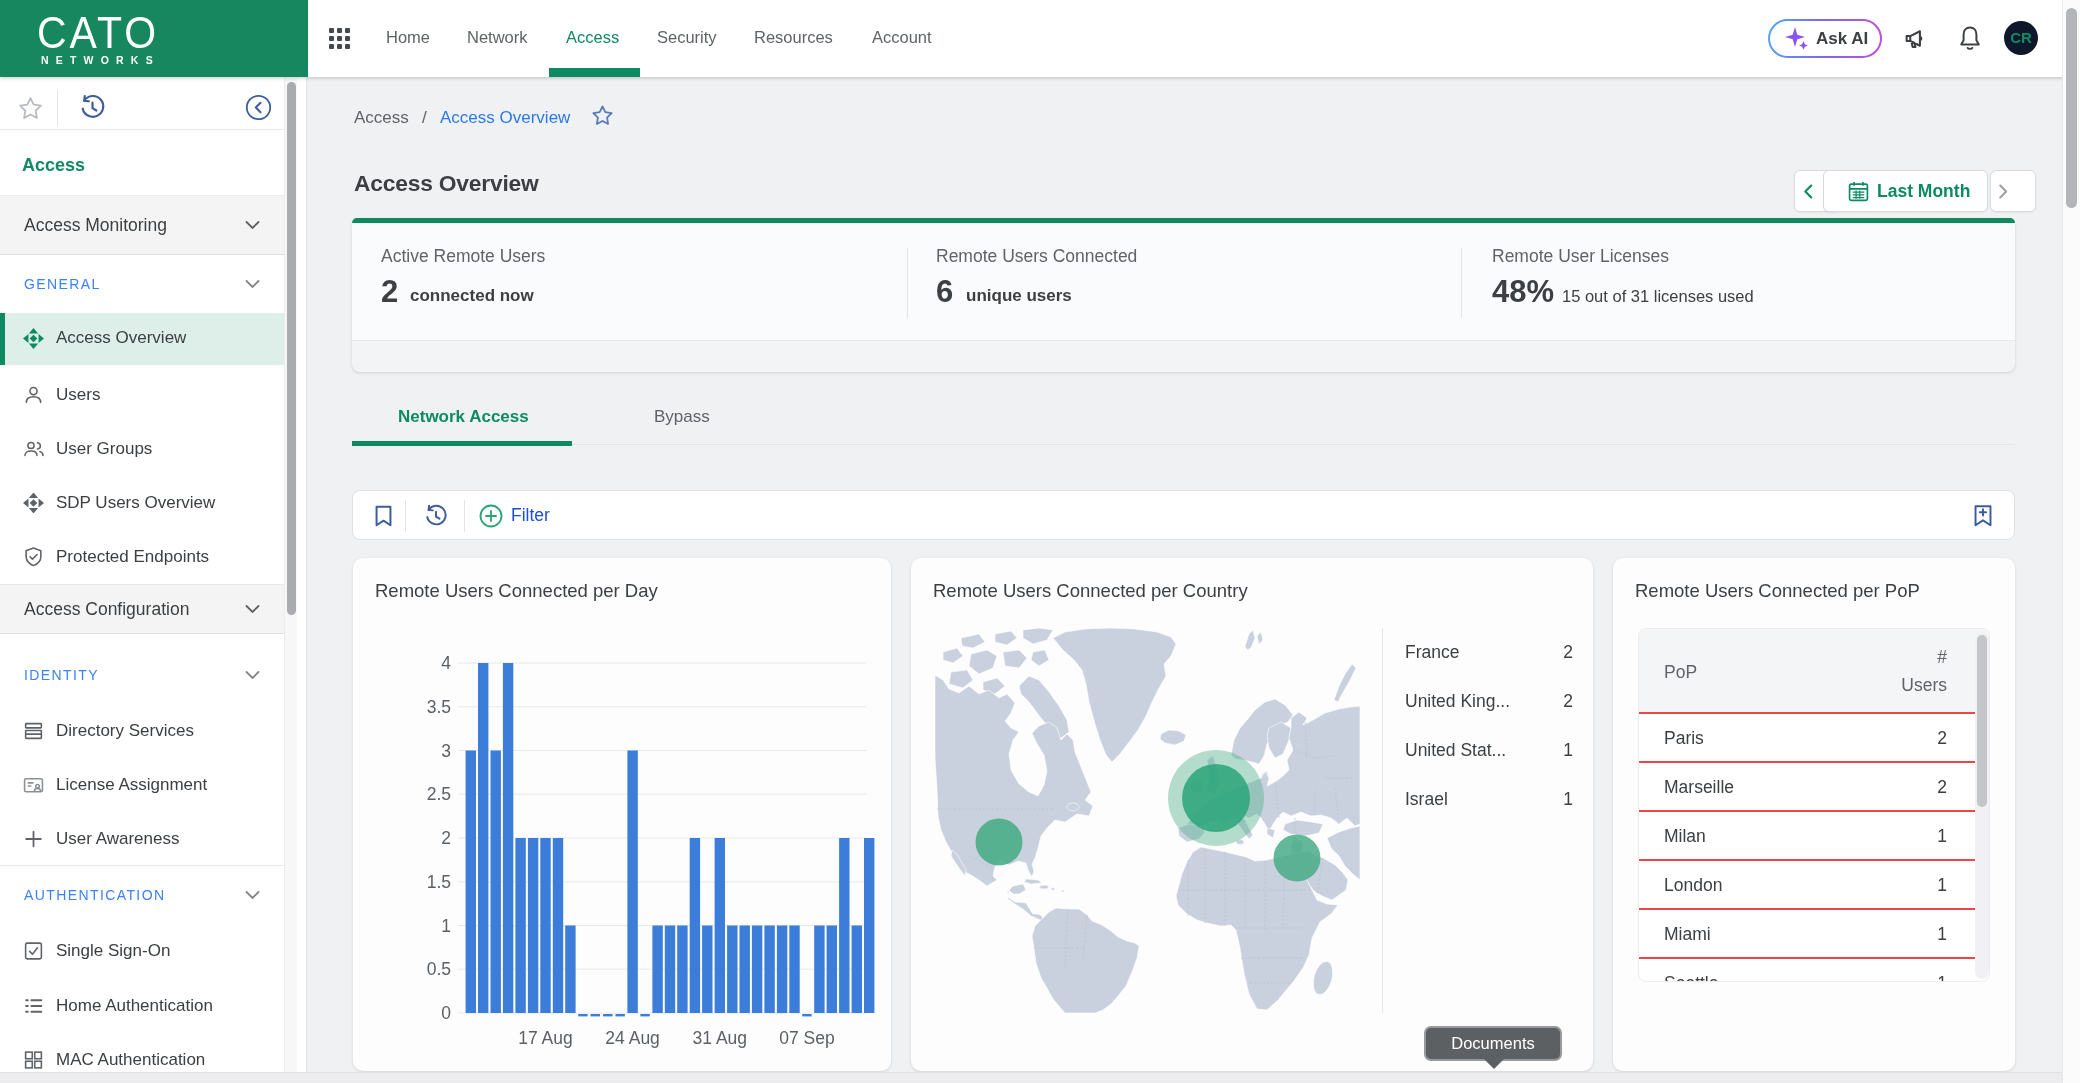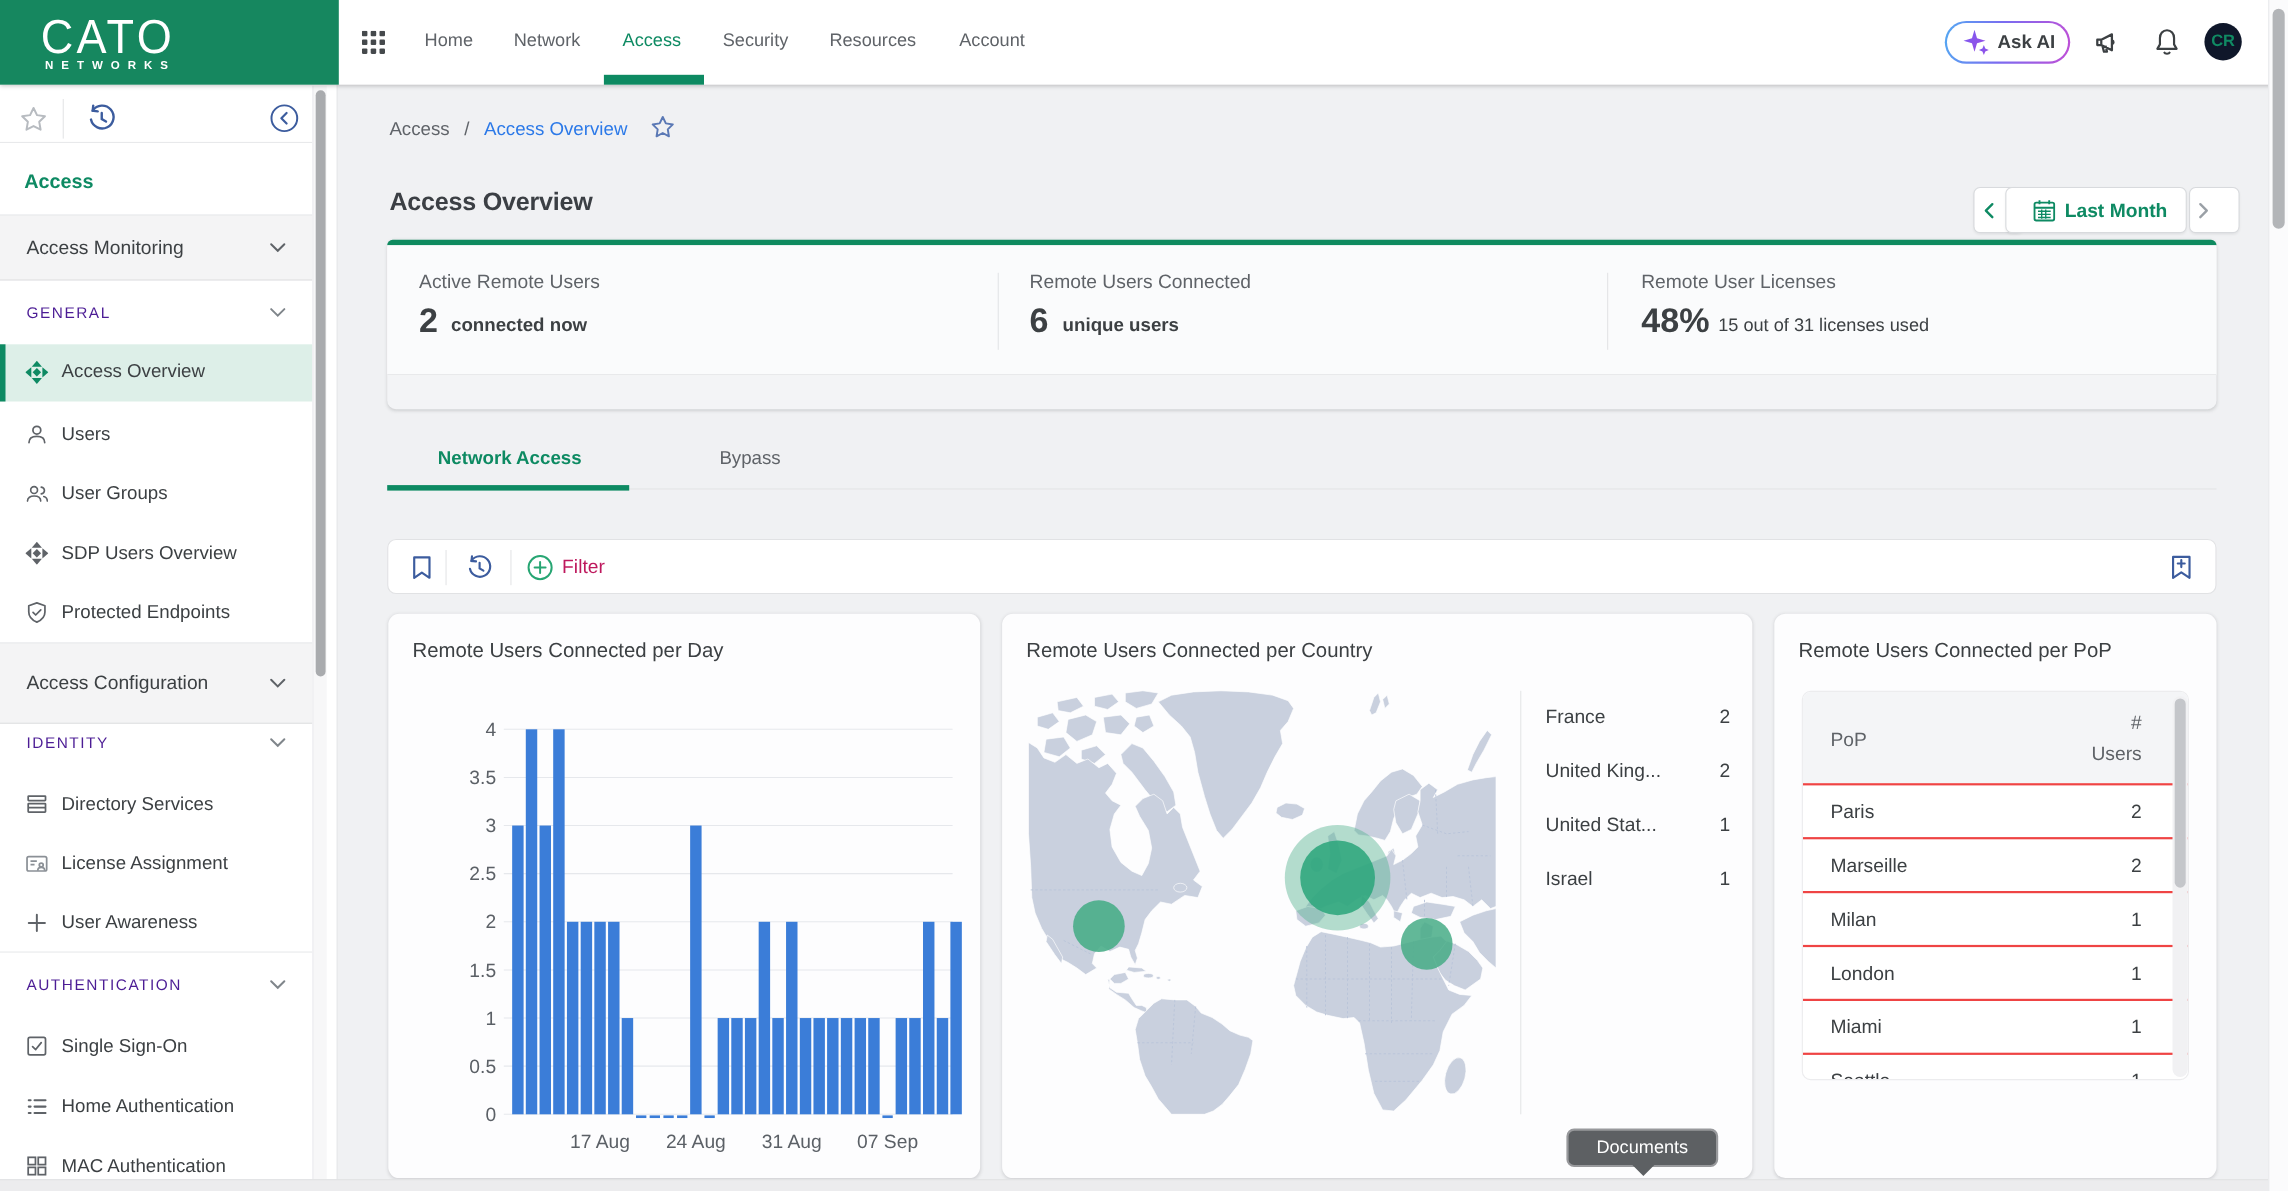--- a/index.html
+++ b/index.html
@@ -15,21 +15,21 @@
 
 #side{position:absolute;left:0;top:77px;width:307px;height:1006px;background:#fff;border-right:1px solid #e2e3e5;z-index:20;}
 .sep{position:absolute;left:0;width:284px;height:1px;background:#e8e9eb;}
 .sideitem{position:absolute;left:0;width:284px;height:54px;}
 .sideitem .txt{position:absolute;left:56px;top:50%;transform:translateY(-50%);font-size:17px;color:#3c4043;}
 .sideitem svg{position:absolute;left:23px;top:50%;transform:translateY(-50%);}
 .sideitem svg.chev{left:auto;right:24px;}
 .groupbox svg.chev{left:auto;right:24px;}
 .groupbox{position:absolute;left:0;width:284px;height:60px;background:#f4f4f5;border-top:1px solid #e8e9eb;border-bottom:1px solid #dfe0e2;}
 .groupbox .txt{position:absolute;left:24px;top:50%;transform:translateY(-50%);font-size:17.5px;color:#3c4043;}
-.sechead{position:absolute;left:24px;font-size:14px;color:#4c1d95;letter-spacing:1.4px;font-weight:400;}
+.sechead{position:absolute;left:24px;font-size:14px;color:#3b82f6;letter-spacing:1.4px;font-weight:400;}
 .chev{position:absolute;right:24px;}
 
 #sidescroll{position:absolute;left:284px;top:78px;width:13px;height:1005px;background:#f7f7f8;border-left:1px solid #ececee;z-index:21;}
 #sidethumb{position:absolute;left:2px;top:4px;width:9px;height:533px;background:#a9abae;border-radius:5px;}
 #pagescroll{position:absolute;left:2062px;top:0;width:18px;height:1083px;background:#fbfbfc;border-left:1px solid #e8e9eb;z-index:40;}
 #pagethumb{position:absolute;left:3px;top:8px;width:11px;height:200px;background:#b3b5b8;border-radius:6px;}
 #hscroll{position:absolute;left:0;top:1072px;width:2062px;height:11px;background:#ececee;border-top:1px solid #e0e1e3;z-index:39;}
 
 .crumb{position:absolute;top:108px;font-size:17px;}
 #title{position:absolute;left:354px;top:170px;font-size:22.8px;font-weight:700;color:#3b3f44;letter-spacing:-0.2px;}
@@ -184,21 +184,21 @@
         </svg>
         <span class="txt">SDP Users Overview</span>
       </div>
 <div class="sideitem" style="top:453px">
         <svg width="21" height="21" viewBox="0 0 20 20" fill="none" stroke="#5f6368" stroke-width="1.5" stroke-linejoin="round">
           <path d="M10 1.5 L17 4 V9.5 C17 13.8 14 16.6 10 18.2 C6 16.6 3 13.8 3 9.5 V4 Z"></path>
           <path d="M6.7 9.7 L9 12 L13.4 7.6" stroke-linecap="round"></path>
         </svg>
         <span class="txt">Protected Endpoints</span>
       </div>
-<div class="groupbox" style="top:507px;height:74px">
+<div class="groupbox" style="top:507px;height:50px">
         <span class="txt">Access Configuration</span>
         <svg class="chev" style="top:50%;transform:translateY(-50%)" width="15" height="9" viewBox="0 0 15 9" fill="none" stroke="#5f6368" stroke-width="1.8" stroke-linecap="round">
           <path d="M1.5 1.5 L7.5 7.5 L13.5 1.5"></path>
         </svg>
       </div>
 <div class="sideitem" style="top:571px;height:54px">
         <span class="sechead" style="left:24px;top:50%;transform:translateY(-50%);position:absolute">IDENTITY</span>
         <svg class="chev" style="top:50%;transform:translateY(-50%)" width="15" height="9" viewBox="0 0 15 9" fill="none" stroke="#80868b" stroke-width="1.8" stroke-linecap="round">
           <path d="M1.5 1.5 L7.5 7.5 L13.5 1.5"></path>
         </svg>
@@ -316,21 +316,21 @@
  <svg class="abs" style="left:70px;top:12px" width="26" height="26" viewBox="0 0 24 24" fill="none" stroke="#3c5c9e" stroke-width="1.8" stroke-linecap="round">
         <path d="M5.2 6.2 A 8.6 8.6 0 1 1 3.9 13"></path>
         <path d="M5.6 2.5 L5.2 6.4 L9 6.8"></path>
         <path d="M12 8 V12.6 L15.2 14.5"></path>
       </svg>
  <div class="vd" style="left:111px"></div>
  <svg class="abs" style="left:126px;top:13px" width="24" height="24" viewBox="0 0 24 24" fill="none" stroke="#27a673" stroke-width="1.8" stroke-linecap="round">
         <circle cx="12" cy="12" r="10.5"></circle>
         <path d="M12 7 V17 M7 12 H17"></path>
       </svg>
- <span class="abs" style="left:158px;top:14px;font-size:17.5px;color:#be185d;">Filter</span>
+ <span class="abs" style="left:158px;top:14px;font-size:17.5px;color:#1d4ed8;">Filter</span>
  <svg class="abs" style="left:1620px;top:13px" width="20" height="23" viewBox="0 0 17 20" fill="none" stroke="#3c5c9e" stroke-width="1.7" stroke-linejoin="round">
         <path d="M2 2 H15 V18.5 L8.5 14.2 L2 18.5 Z"></path>
         <path d="M8.5 4.5 V10 M5.7 7.2 H11.2" stroke-linecap="round"></path>
       </svg>
 </div>
 
 <div class="card" style="left:353px;width:538px;">
 <div class="ctitle">Remote Users Connected per Day</div>
 <svg class="abs" style="left:0;top:0" width="538" height="513" viewBox="0 0 538 513">
 <line x1="105" y1="455.0" x2="513" y2="455.0" stroke="#e6e8ec" stroke-width="1"></line>

